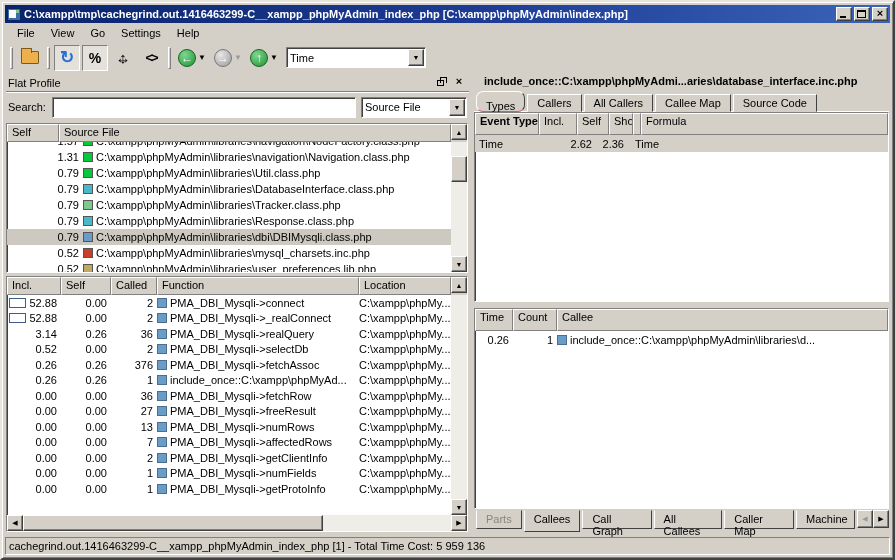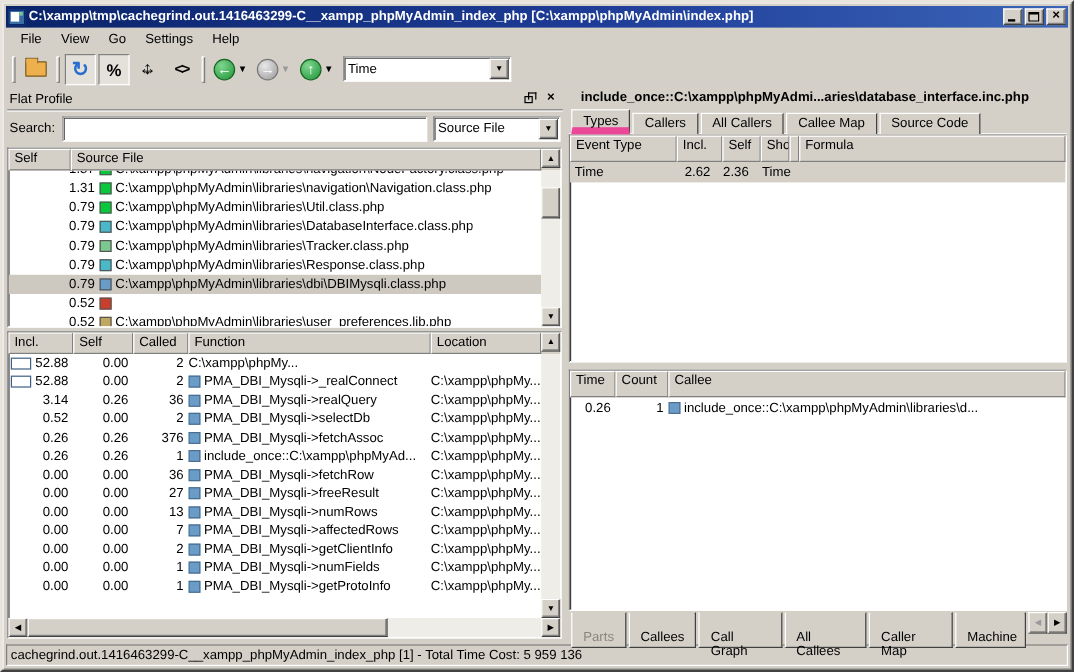--- a/index.html
+++ b/index.html
@@ -117,39 +117,39 @@
   .barico .fill { height:100%; background:#4e81b8; }
 
   .h-incl { width:54px; } .h-self { width:50px; } .h-called { width:46px; } .h-fn { width:202px; } .h-loc { flex:1; }
 
   
   .rhead { height:17px; font-weight:bold; white-space:nowrap; overflow:hidden; padding:1px 2px; flex:0 0 auto;margin-left:8px;}
   .tabrow { height:21px; display:flex; align-items:flex-end; padding-left:2px; position:relative; flex:0 0 auto;}
   .tabrow::after { content:""; position:absolute; left:0; right:0; bottom:0; border-bottom:1px solid #fff; }
   .tab { background:#d4d0c8; border:1px solid; border-color:#fff #404040 #d4d0c8 #fff; padding:2px 9px 2px 9px; margin-right:2px;
          position:relative; z-index:1; height:18px; }
-  .tab.active { height:21px; z-index:3; padding-top:3px; border-bottom:6px solid #ec4899; }
+  .tab.active { height:21px; z-index:3; padding-top:8px; border-bottom:1px solid #ec4899;border-radius:7px; }
   .btabrow { height:22px; display:flex; align-items:flex-start; padding-left:2px; position:relative; flex:0 0 auto; margin-top:1px;}
-  .btab { background:#d4d0c8; border:1px solid; border-color:#d4d0c8 #404040 #404040 #fff; padding:14px 9px; margin-right:2px; height:19px; position:relative; z-index:1;}
+  .btab { background:#d4d0c8; border:1px solid; border-color:#d4d0c8 #404040 #404040 #fff; padding:2px 9px; margin-right:2px; height:19px; position:relative; z-index:1;}
   .btab.active { height:22px; z-index:3; border-top:1px solid #d4d0c8; }
   .btab.disabled { color:#8a867e; }
   .btab-scroll { margin-left:auto; display:flex; }
   .btab-scroll .sbtn { height:18px; }
   .btab-scroll .sbtn.dis { color:#9a9a9a; }
 
   .typetable { height:190px; flex:0 0 auto; display:flex; flex-direction:column; }
   .typetable .hrow { height:22px; }
   .trow { height:17px; display:flex; align-items:center; background:#d4d0c8; }
   .t-event { width:82px; padding-left:4px; flex:0 0 auto;}
   .t-incl { width:38px; text-align:right; padding-right:3px; flex:0 0 auto;}
   .t-self { width:32px; text-align:right; padding-right:3px; flex:0 0 auto;}
   .t-short { width:40px; text-align:center; flex:0 0 auto;}
   .t-gap { width:8px; flex:0 0 auto;}
   .t-formula { flex:1; }
-  .th-event { width:89px; } .th-incl { width:38px; } .th-self { width:32px; } .th-short { width:24px; } .th-gap { width:8px; padding:1px 0;} .th-formula { flex:1; }
+  .th-event { width:64px;font-weight:bold; } .th-incl { width:38px; } .th-self { width:32px; } .th-short { width:24px; } .th-gap { width:8px; padding:1px 0;} .th-formula { flex:1; }
 
   .calleetable { flex:1; margin-top:6px; display:flex; flex-direction:column; min-height:0;}
   .crow { height:17px; display:flex; align-items:center; white-space:nowrap;}
   .cl-time { width:38px; text-align:right; padding-right:4px; flex:0 0 auto;}
   .cl-count { width:44px; text-align:right; padding-right:4px; flex:0 0 auto;}
   .cl-callee { flex:1; overflow:hidden; display:flex; align-items:center;}
   .clh-time { width:38px; } .clh-count { width:44px; } .clh-callee { flex:1; }
 
   
   .statusbar { height:22px; flex:0 0 auto; display:flex; align-items:center; padding-top:3px; }
@@ -285,20 +285,21 @@
                   <span class="fpath">C:\xampp\phpMyAdmin\libraries\Response.class.php</span>
                 </div>
               <div class="frow selected">
                   <span class="fself">0.79</span>
                   <span class="fico" style="background: rgb(106, 156, 200);"></span>
                   <span class="fpath">C:\xampp\phpMyAdmin\libraries\dbi\DBIMysqli.class.php</span>
                 </div>
               <div class="frow">
                   <span class="fself">0.52</span>
                   <span class="fico" style="background: rgb(200, 64, 44);"></span>
+                  <span class="fpath">C:\xampp\phpMyAdmin\libraries\mysql_charsets.inc.php</span>
                 </div>
               <div class="frow">
                   <span class="fself">0.52</span>
                   <span class="fico" style="background: rgb(192, 168, 96);"></span>
                   <span class="fpath">C:\xampp\phpMyAdmin\libraries\user_preferences.lib.php</span>
                 </div>
             </div>
           </div>
           <div class="vsb">
             <div class="track">
@@ -320,20 +321,24 @@
         </div>
         <div class="cols">
           <div class="fnbody">
             <div class="fnrow">
                 <span class="c-incl">
                   <span class="barico"><span class="fill" style="width: 53%;"></span></span>
                   <span>52.88</span>
                 </span>
                 <span class="c-self">0.00</span>
                 <span class="c-called">2</span>
+                <span class="c-fn">
+                  <span class="fnico"></span>
+                  <span>PMA_DBI_Mysqli-&gt;connect</span>
+                </span>
                 <span class="c-loc">C:\xampp\phpMy...</span>
               </div>
             <div class="fnrow">
                 <span class="c-incl">
                   <span class="barico"><span class="fill" style="width: 53%;"></span></span>
                   <span>52.88</span>
                 </span>
                 <span class="c-self">0.00</span>
                 <span class="c-called">2</span>
                 <span class="c-fn">

